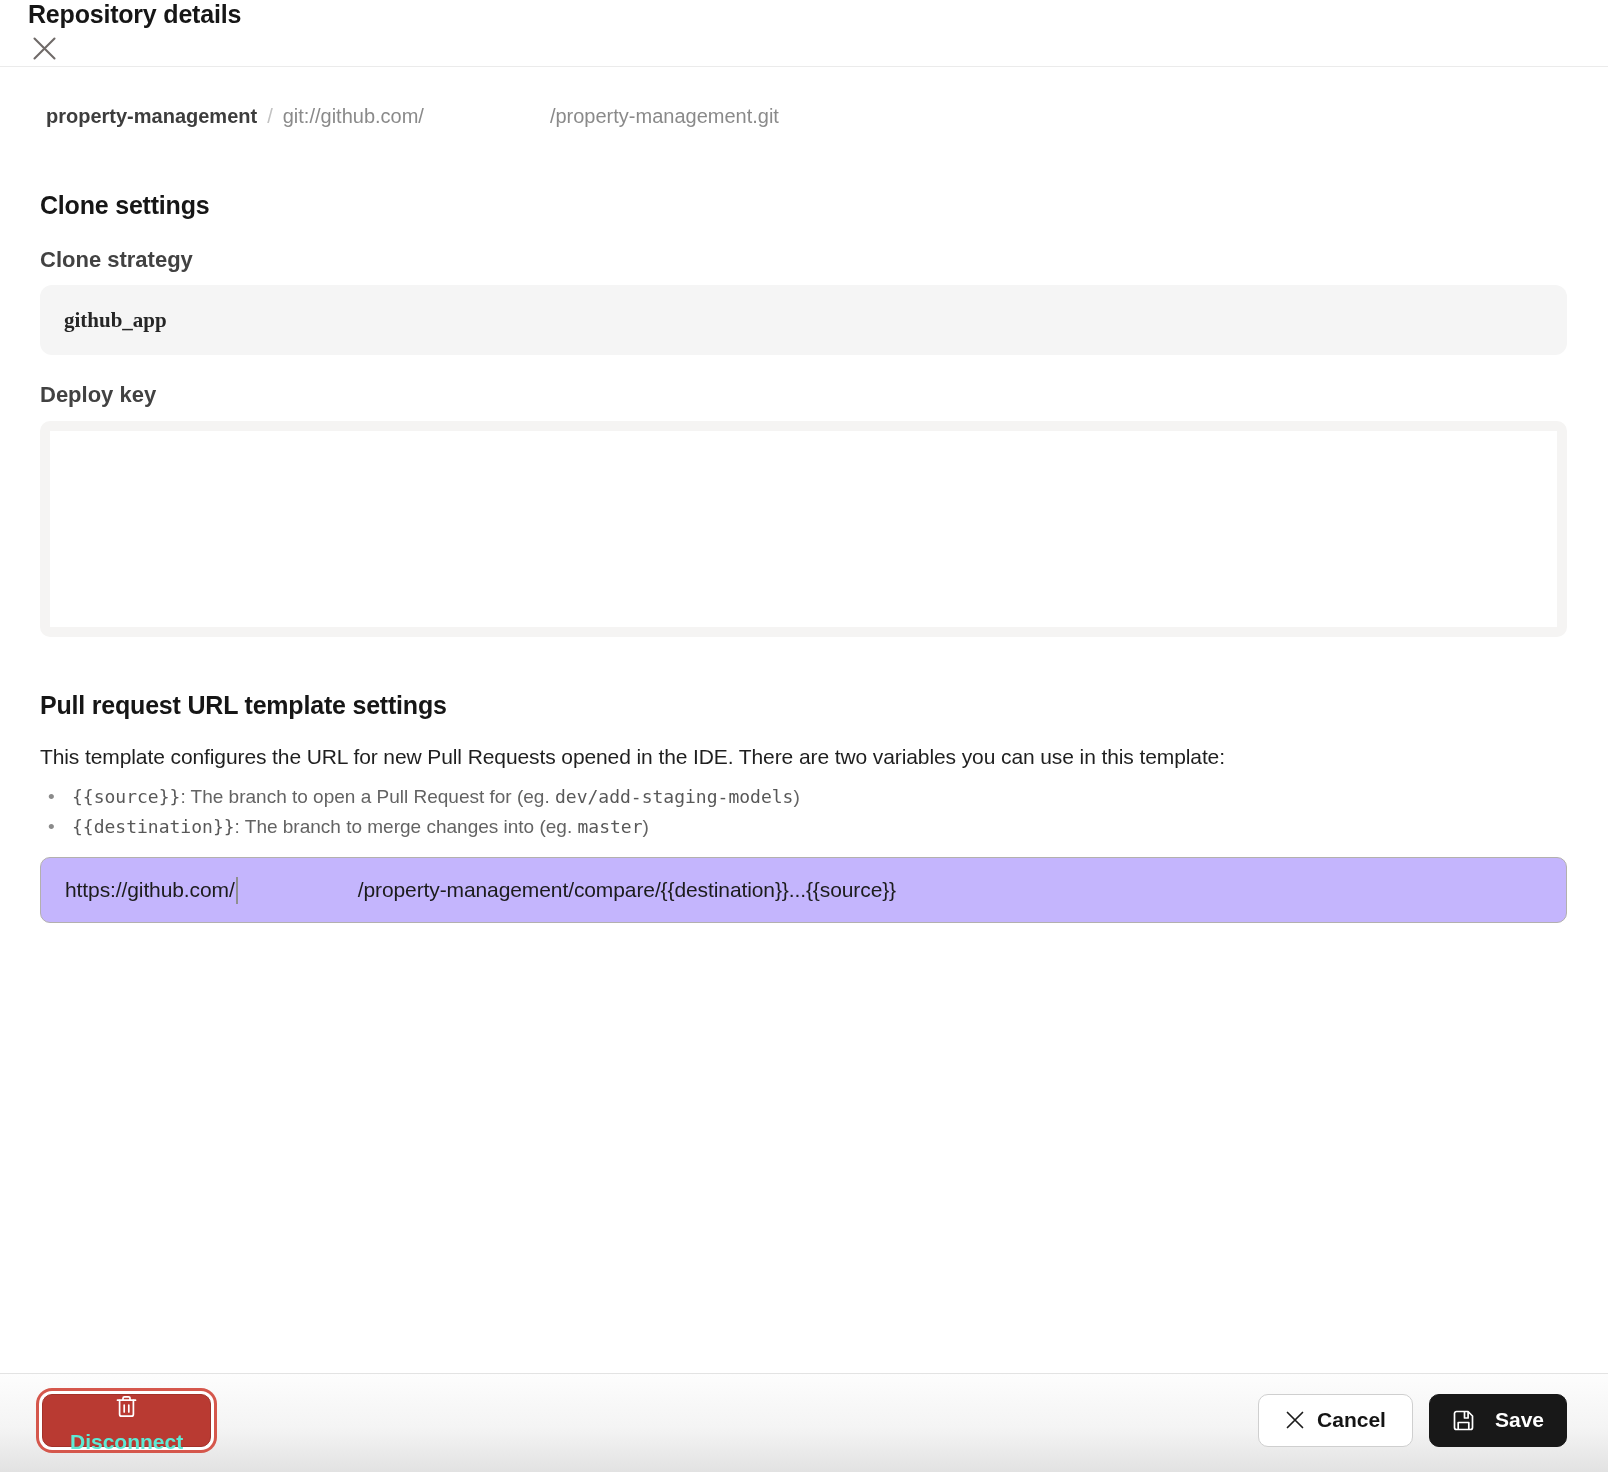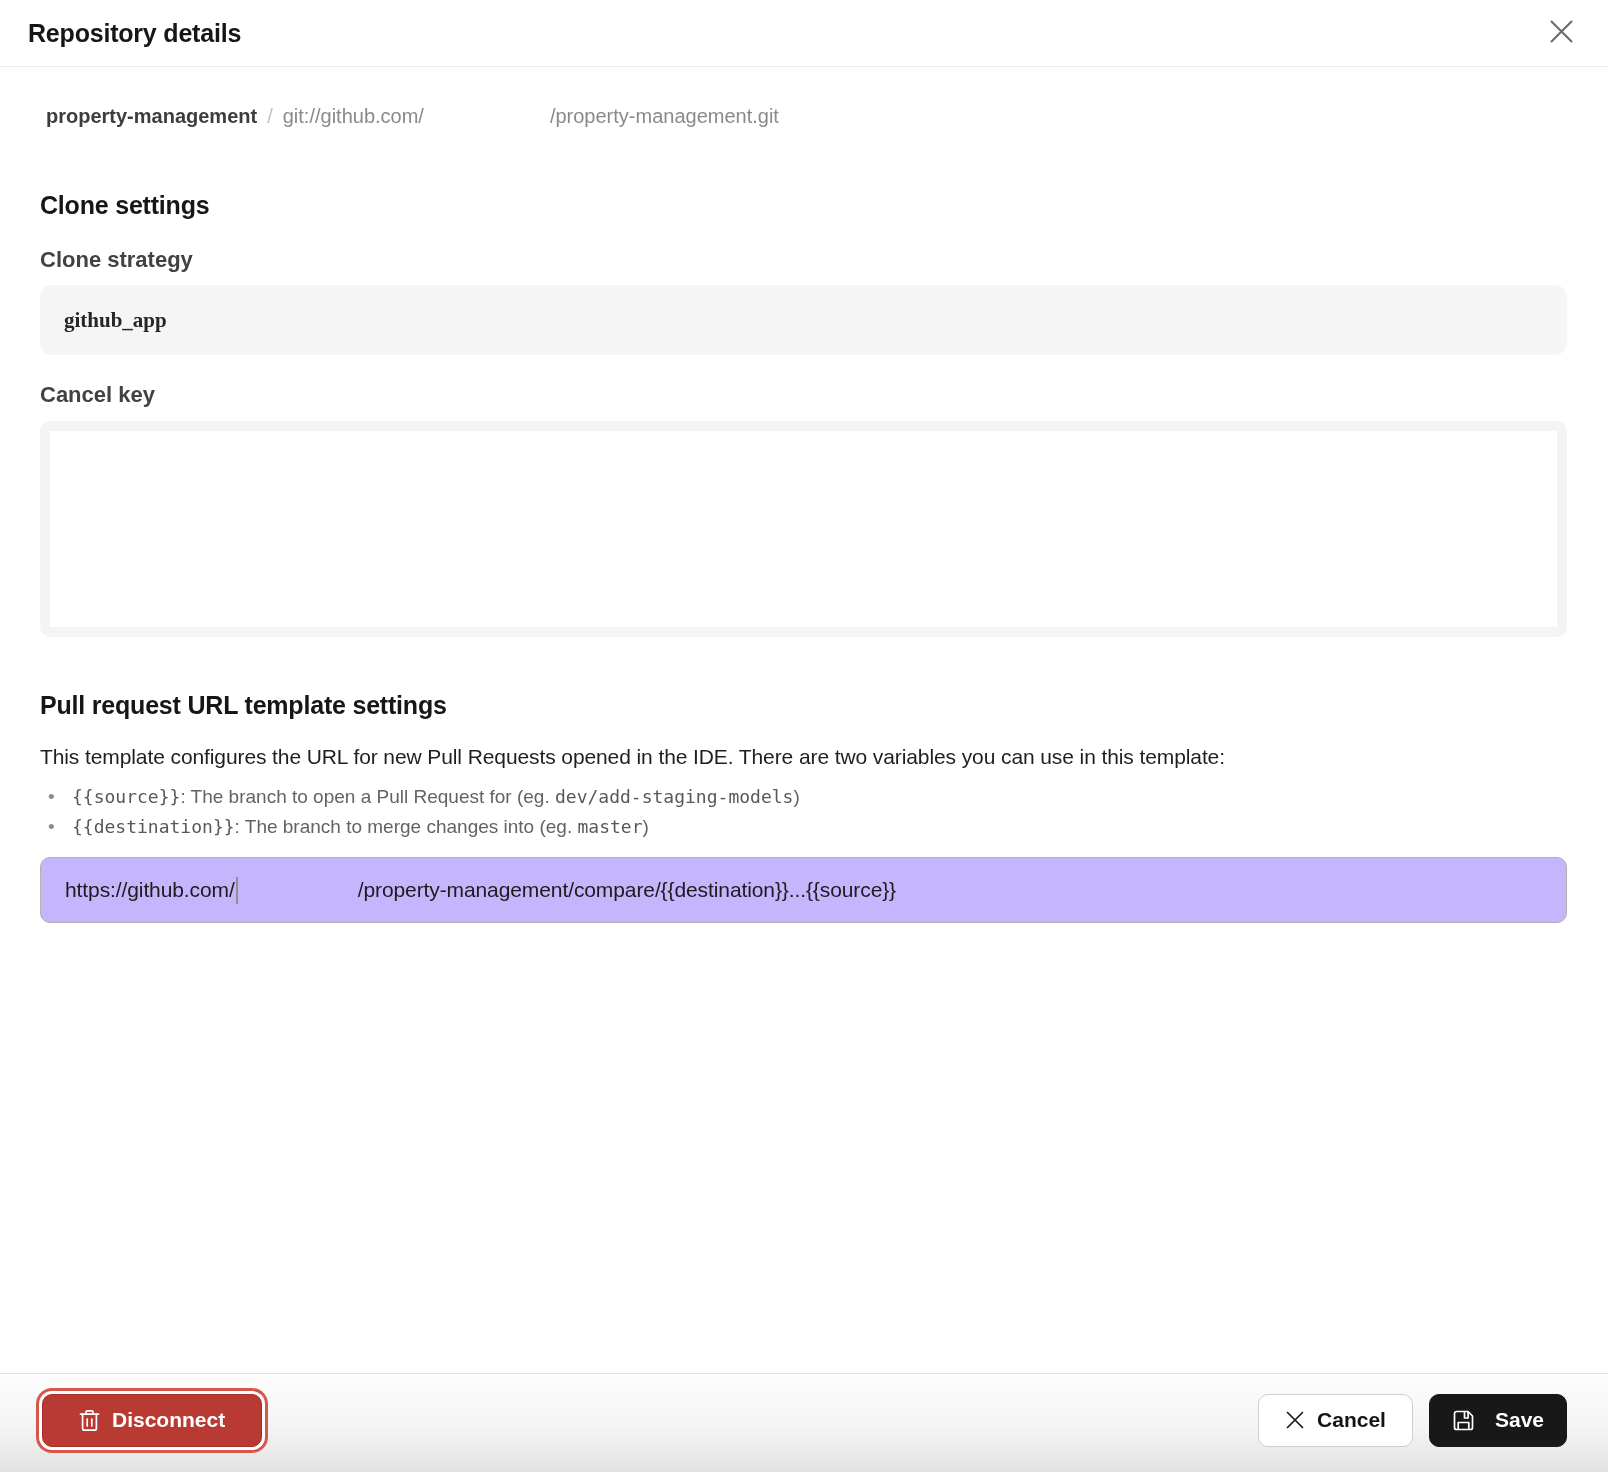--- a/index.html
+++ b/index.html
@@ -2,22 +2,22 @@
 <html><head>
 <meta charset="utf-8">
 <style>
   * { margin:0; padding:0; box-sizing:border-box; }
   html,body { background:#ffffff; }
   body { font-family:"Liberation Sans", sans-serif; color:#1a1a1a; }
   .screen { position:relative; width:1608px; height:1472px; background:#ffffff; overflow:hidden; }
 
   
   .modal-header {
-    height:67px; display:flex; align-items:center; justify-content:space-between;
-    padding:0 31px 0 28px; border-bottom:1px solid #ebebeb;
+    height:67px; display:flex; justify-content:space-between;
+    padding:0 31px 0 28px; border-bottom:1px solid #ebebeb;flex-direction:column;
   }
   .modal-title { font-size:25px; font-weight:700; color:#161616; letter-spacing:-0.2px; }
   .close-btn { background:none; border:none; cursor:pointer; width:32px; height:32px;
     display:flex; align-items:center; justify-content:center; }
 
   
   .content { padding:0 41px 0 40px; }
 
   .breadcrumb { margin:38px 0 0 6px; font-size:20px; color:#8a8a8a; display:flex; align-items:baseline; }
   .breadcrumb .repo { font-weight:700; color:#3d3d3d; }
@@ -64,22 +64,23 @@
   
   .modal-footer {
     position:absolute; left:0; right:0; bottom:0; height:99px;
     border-top:1px solid #e3e3e3;
     background:linear-gradient(180deg, #fdfdfd 0%, #f4f4f4 55%, #e2e2e2 100%);
     display:flex; align-items:center; padding:0 41px 6px 42px;
   }
   .btn { display:inline-flex; align-items:center; gap:12px; height:53px; border-radius:10px;
     font-family:"Liberation Sans", sans-serif; font-size:21px; font-weight:700; cursor:pointer; }
   .btn-danger {
-    background:#b93a32; color:#ffffff; border:1px solid #a33129; padding:0 36px;
+    background:#b93a32; color:#5eead4; border:1px solid #a33129; padding:0 27px;
     box-shadow:0 0 0 3px #ffffff, 0 0 0 6px #d5574c;
+    flex-direction:column;
   }
   .footer-spacer { flex:1; }
   .btn-secondary {
     background:#ffffff; color:#141414; border:1px solid #cfcfcf; padding:0 26px; margin-right:16px;
   }
   .btn-primary {
     background:#181818; color:#ffffff; border:1px solid #181818; padding:0 22px; gap:20px;
   }
 </style>
 </head>
@@ -108,21 +109,21 @@
       <span>/property-management.git</span>
     </div>
 
     <h2 class="section-heading">Clone settings</h2>
 
     <div class="field-label">Clone strategy</div>
     <div class="readonly-field">
       <span>github_app</span>
     </div>
 
-    <div class="field-label">Cancel key</div>
+    <div class="field-label">Deploy key</div>
     <div class="deploy-key-box">
       <textarea class="deploy-key-inner" value="" style=""></textarea>
     </div>
 
     <h2 class="section-heading" style="margin-top:54px;">Pull request URL template settings</h2>
 
     <p class="pr-description">This template configures the URL for new Pull Requests opened in the IDE. There are two variables you can use in this template:</p>
 
     <ul class="pr-bullets">
       <li>

